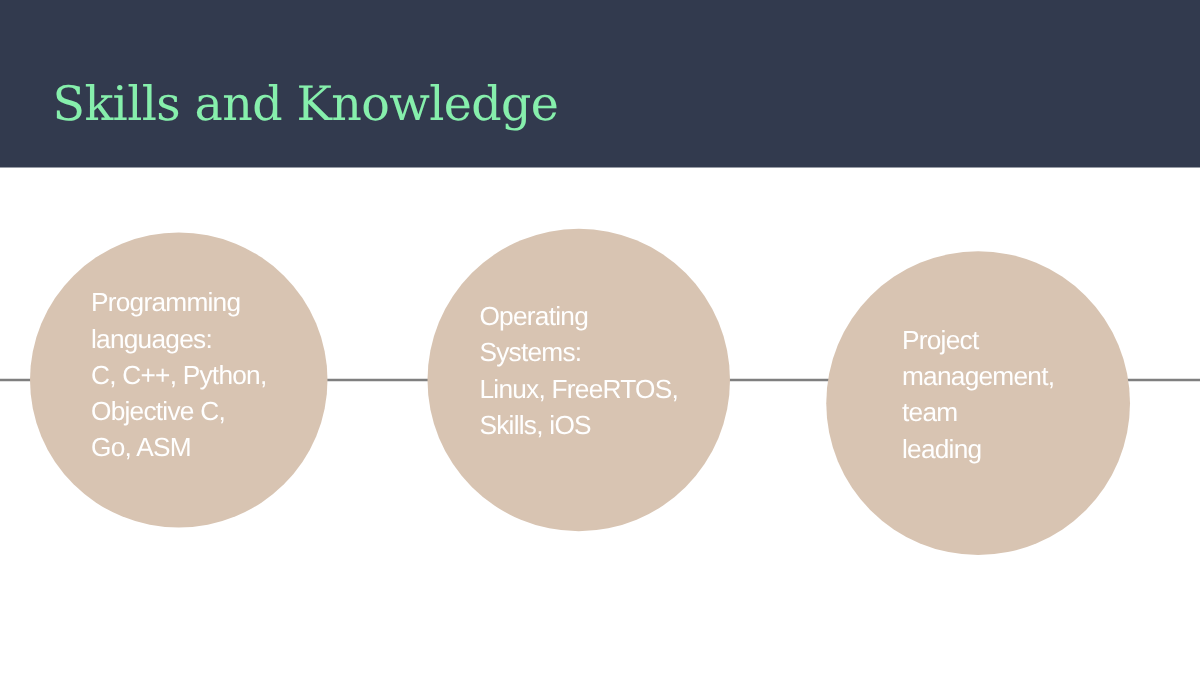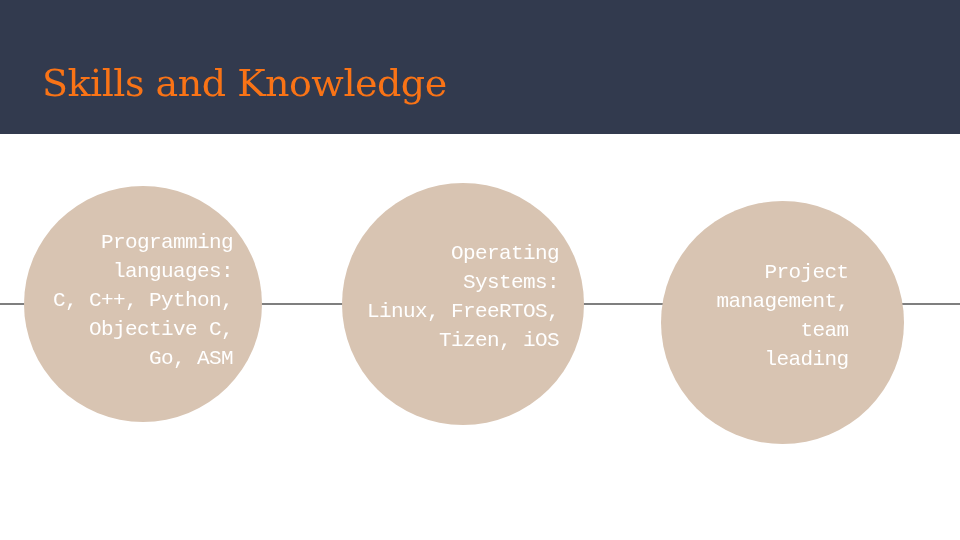--- a/index.html
+++ b/index.html
@@ -1,21 +1,21 @@
 <!DOCTYPE html>
 <html><head>
   <meta charset="utf-8">
   <style>
     html, body { margin: 0; padding: 0; }
     body { width: 960px; height: 540px; position: relative; overflow: hidden; background: #ffffff; }
     .header { position: absolute; left: 0; top: 0; width: 960px; height: 134px; background: #323a4e; }
-    .title { position: absolute; left: 42px; top: 58px; margin: 0; font-family: "DejaVu Serif", "Liberation Serif", serif; font-weight: normal; font-size: 38px; line-height: 50px; color: #f97316; letter-spacing: -0.5px; }
+    .title { position: absolute; left: 42px; top: 58px; margin: 0; font-family: "DejaVu Serif", "Liberation Serif", serif; font-weight: normal; font-size: 38px; line-height: 50px; color: #86efac; letter-spacing: -0.5px; }
     .timeline { position: absolute; left: 0; top: 303px; width: 960px; height: 2px; background: #7f7f7f; }
     .circle { position: absolute; border-radius: 50%; background: #d8c4b2; display: flex; align-items: center; justify-content: center; }
-    .circle-text { font-family: Liberation Mono, monospace; font-size: 21px; line-height: 29px; color: #ffffff; text-align: right; white-space: pre; letter-spacing: -0.6px; }
+    .circle-text { font-family: Liberation Sans, sans-serif; font-size: 21px; line-height: 29px; color: #ffffff; text-align: left; white-space: pre; letter-spacing: -0.6px; }
     .c1 { left: 24px; top: 186px; width: 238px; height: 236px; }
     .c2 { left: 342px; top: 183px; width: 242px; height: 242px; }
     .c3 { left: 661px; top: 201px; width: 243px; height: 243px; }
     .c1 .circle-text { margin-top: -8px; }
     .c2 .circle-text { margin-top: -14px; }
     .c3 .circle-text { margin-top: -14px; }
   </style>
 </head>
 <body>
 
@@ -30,21 +30,21 @@
 languages:
 C, C++, Python,
 Objective C,
 Go, ASM</div>
 </div>
 
 <div class="circle c2">
   <div class="circle-text">Operating
 Systems:
 Linux, FreeRTOS,
-Tizen, iOS</div>
+Skills, iOS</div>
 </div>
 
 <div class="circle c3">
   <div class="circle-text">Project
 management,
 team
 leading</div>
 </div>
 
 </body></html>

